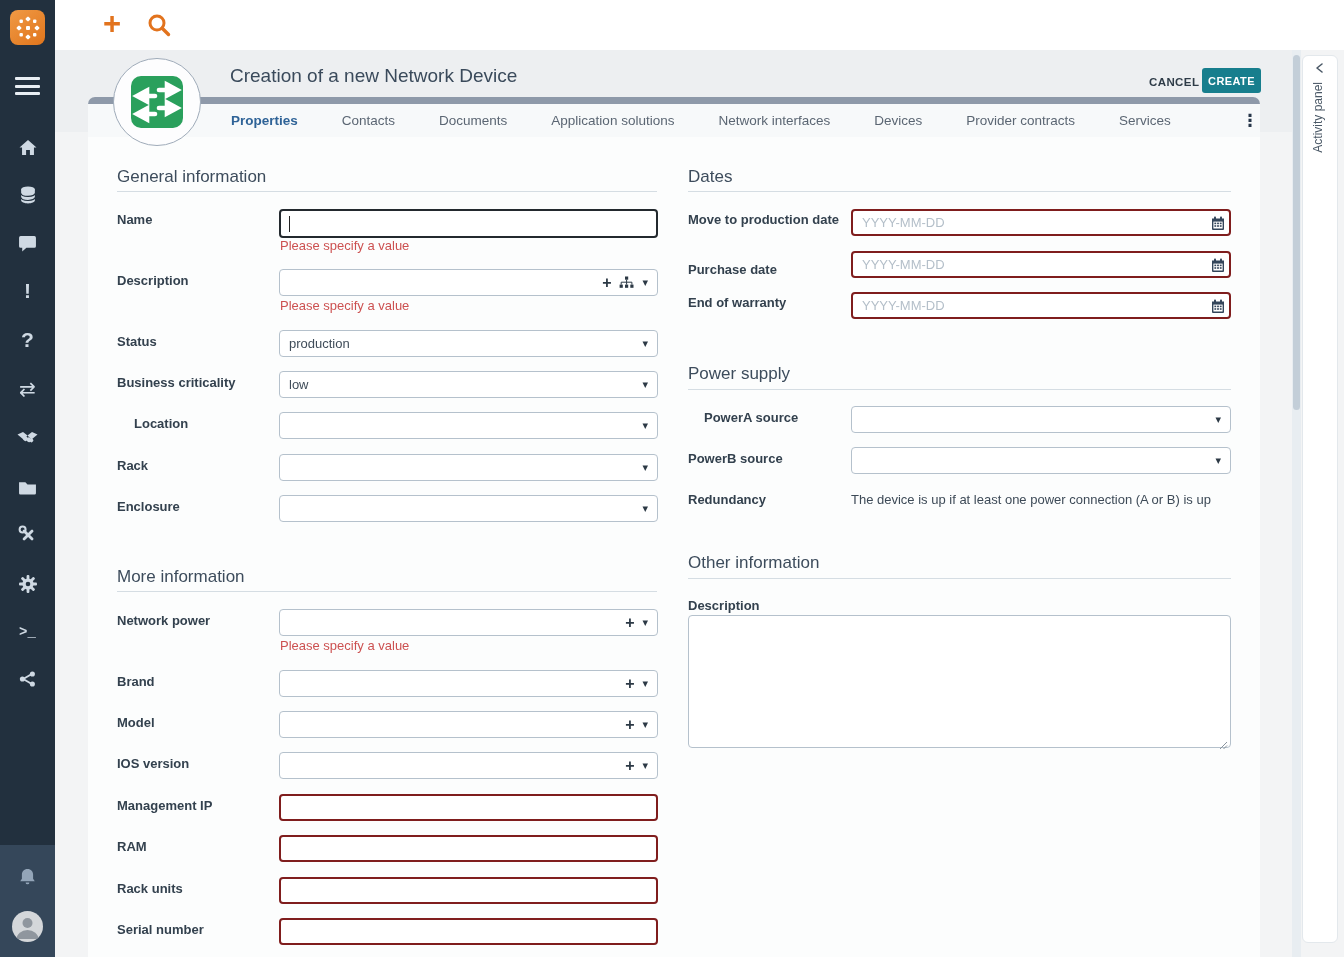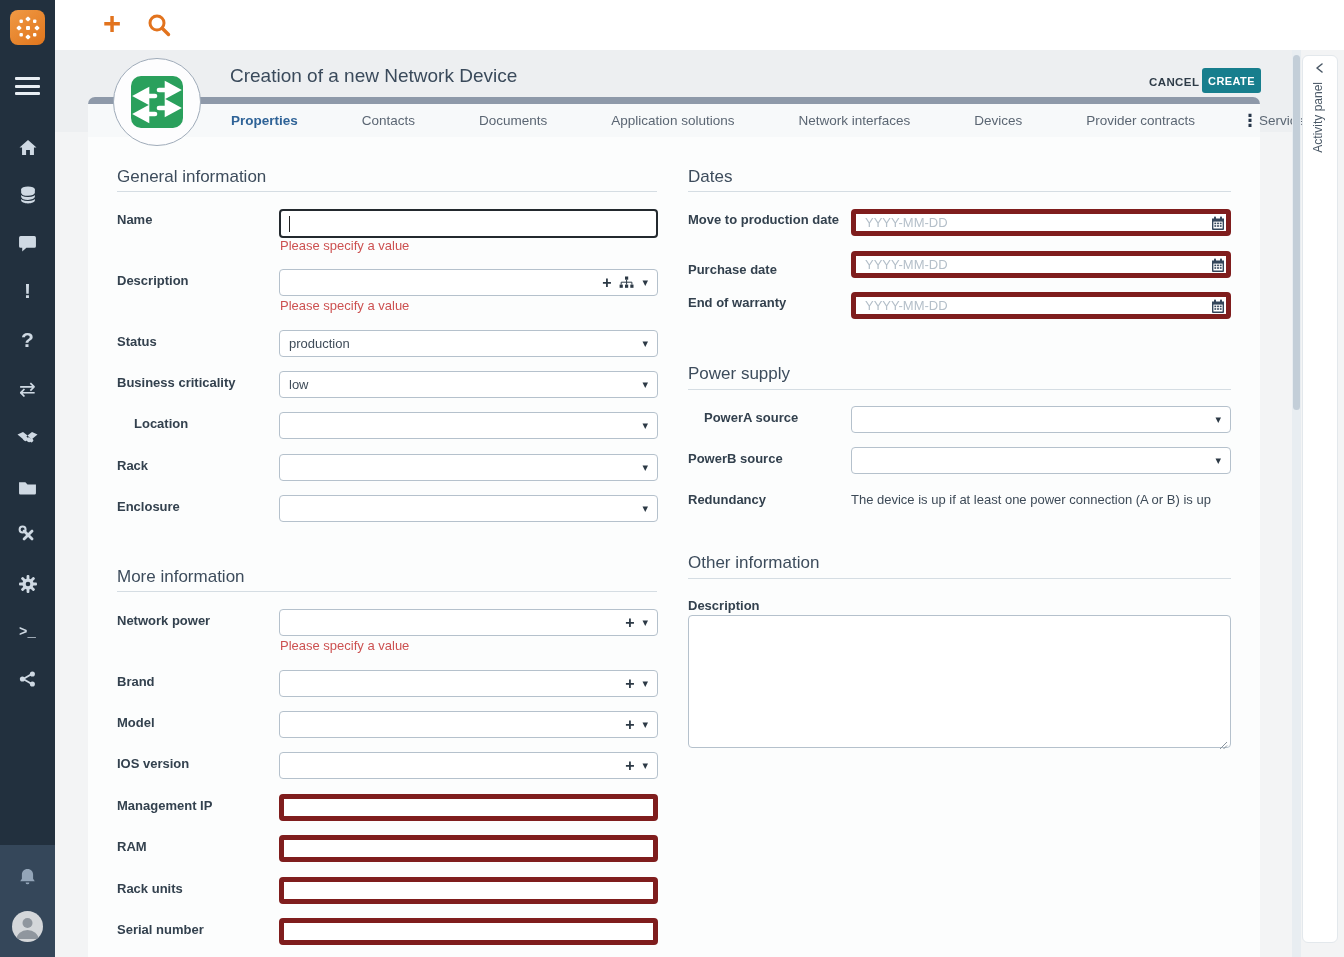--- a/index.html
+++ b/index.html
@@ -24,35 +24,35 @@
 
   
   .band{position:absolute;left:55px;top:50px;width:1239px;height:82px;background:#edeff1;}
   .page-title{position:absolute;left:175px;top:15px;font-size:19px;color:#3a4a5b;}
   .cancel-btn{position:absolute;left:1088px;top:22px;font-size:11.5px;font-weight:bold;letter-spacing:.4px;color:#2f3c48;cursor:pointer;padding:4px 6px;}
   .create-btn{position:absolute;left:1147px;top:18px;width:59px;height:25px;background:#177e8d;border:none;border-radius:3px;
               color:#fff;font-size:11px;font-weight:bold;letter-spacing:.4px;cursor:pointer;font-family:inherit;}
   .panel{position:absolute;left:88px;top:97px;width:1172px;height:860px;background:#fcfdfd;border-radius:8px 8px 0 0;}
   .panel-topbar{position:absolute;left:0;top:0;width:100%;height:7px;background:#8e99a9;border-radius:8px 8px 0 0;}
   .tabrow{position:absolute;left:0;top:7px;width:100%;height:33px;background:#f7f9fa;display:flex;align-items:center;
-          padding-left:143px;box-sizing:border-box;gap:64px;}
+          padding-left:143px;box-sizing:border-box;gap:44px;}
   .tab{font-size:13.5px;color:#5b6673;cursor:pointer;white-space:nowrap;}
   .tab.active{color:#2f6397;font-weight:bold;}
   .kebab{position:absolute;left:1152px;top:7px;height:33px;width:20px;display:flex;align-items:center;justify-content:center;
          font-size:17px;font-weight:bold;color:#27374a;cursor:pointer;}
   .obj-circle{position:absolute;left:113px;top:58px;width:88px;height:88px;border-radius:50%;background:#fdfdfe;
               border:1px solid #9fabb9;display:flex;align-items:center;justify-content:center;z-index:6;box-sizing:border-box;}
   .switch-sq{width:52px;height:52px;border-radius:10px;background:#2aa05c;display:flex;align-items:center;justify-content:center;}
 
   
   .section-h{position:absolute;font-size:17px;color:#3d4c5c;}
   .hrule{position:absolute;height:1px;background:#d5dde3;}
   .flabel{position:absolute;font-size:13px;font-weight:bold;color:#33414e;}
   .err{position:absolute;font-size:13px;color:#cc5151;}
-  .tinput{position:absolute;height:27px;box-sizing:border-box;border:5px solid #7f1d1d;border-radius:4px;background:#fff;
+  .tinput{position:absolute;height:27px;box-sizing:border-box;border:2px solid #7f1d1d;border-radius:4px;background:#fff;
           font-family:inherit;font-size:13px;color:#3a4754;padding:0 9px;outline:none;}
   .tinput::placeholder{color:#b4bfc9;}
   .tinput.focused{border:2px solid #23292e;}
   .selbox{position:absolute;height:27px;box-sizing:border-box;border:1px solid #b5c1cc;border-radius:4px;background:#fff;
           display:flex;align-items:center;padding:0 9px;font-size:13px;color:#3f4c59;cursor:pointer;}
   .selbox .val{flex:1;}
   .caret{font-size:11px;color:#2c3945;margin-left:8px;}
   .mini-plus{font-size:16px;font-weight:bold;color:#2c3945;margin-left:8px;line-height:1;}
   .statictext{position:absolute;font-size:13px;color:#3d4a57;}
   .descarea{position:absolute;box-sizing:border-box;border:1px solid #b5c1cc;border-radius:4px;background:#fff;

